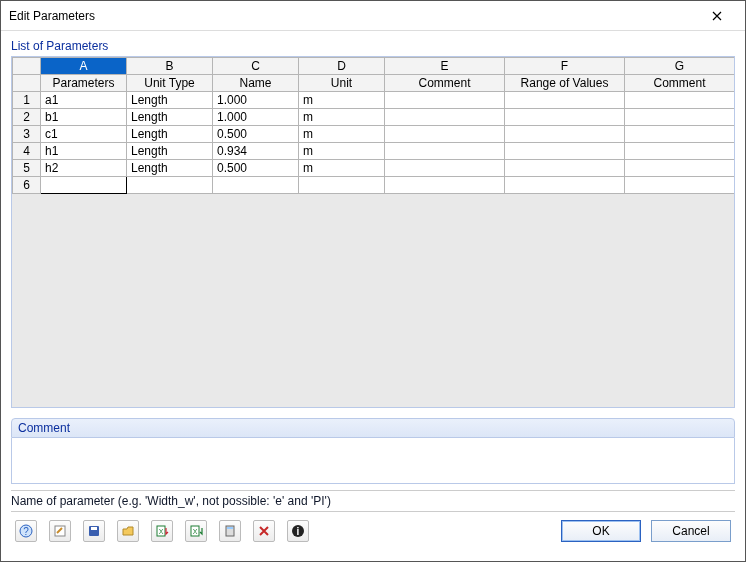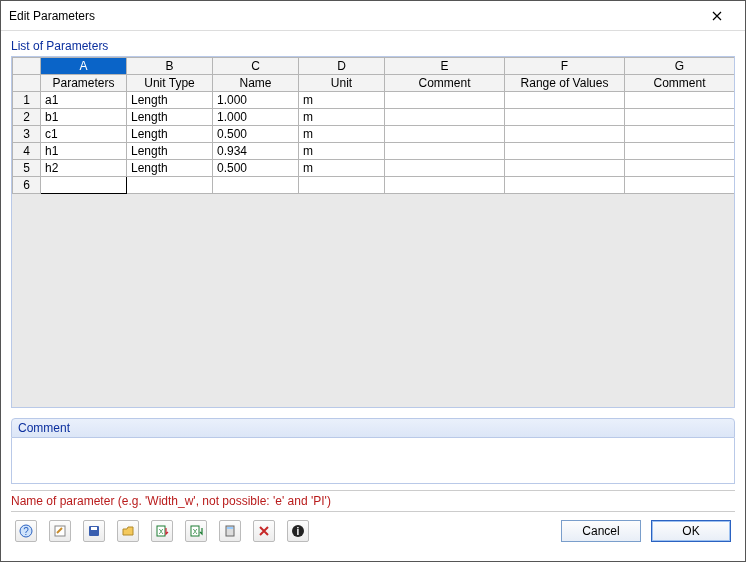--- a/index.html
+++ b/index.html
@@ -16,21 +16,21 @@
   table.grid { border-collapse: collapse; width: 100%; table-layout: fixed;}
   table.grid th, table.grid td { border: 1px solid #b5b5b5; font-size: 12px; padding: 1px 4px; height: 15px; background: #fff;}
   table.grid th { background: #f3f3f3; font-weight: normal; text-align:center;}
   table.grid .rowhdr { background:#f3f3f3; text-align:center; width:28px;}
   table.grid th.colA.sel { background:#0a64c8; color:#fff;}
   .corner { background:#f3f3f3;}
   td.num { text-align:left; padding-right:6px;}
   td.editing { border:1.5px solid #000 !important; }
   .comment-box { margin-top:10px;}
   .comment-area { height:46px; border:1px solid #b9c9e8; border-top:none; background:#fff;}
-  .hint { margin-top:6px; color:#b91c1c; font-size:12px; padding:3px 0; border-top:1px solid #ccc; border-bottom:1px solid #ccc;}
+  .hint { margin-top:6px; color:#0f172a; font-size:12px; padding:3px 0; border-top:1px solid #ccc; border-bottom:1px solid #ccc;}
   .bottombar { display:flex; align-items:center; justify-content:space-between; padding:8px 4px 4px 4px;}
   .toolbar { display:flex; gap:12px; align-items:center;}
   .tool { width:22px; height:22px; border:1px solid #bbb; border-radius:2px; display:flex; align-items:center; justify-content:center; background:linear-gradient(#fdfdfd,#ececec);}
   .btns { display:flex; gap:10px;}
   .btn { width:80px; height:22px; border:1px solid #7a9ecb; background:linear-gradient(#fdfdfd,#e8eef7); font-size:12px; display:flex; align-items:center; justify-content:center;}
   .btn.default { border:1px solid #2b62c1; box-shadow:0 0 0 1px #9cc0f0 inset;}
   col.cA{width:86px} col.cB{width:86px} col.cC{width:86px} col.cD{width:86px}
   col.cE{width:120px} col.cF{width:120px} col.cG{width:110px} col.cR{width:28px}
 </style>
 </head>
@@ -205,18 +205,18 @@
             </svg>
           </div>
         <div class="tool">
             <svg width="14" height="14">
               <circle cx="7" cy="7" r="6" fill="#222"></circle>
               <text x="7" y="11" text-anchor="middle" font-size="10" font-weight="bold" fill="#fff">i</text>
             </svg>
           </div>
       </div>
       <div class="btns">
+        <div class="btn default">OK</div>
         <div class="btn">Cancel</div>
-        <div class="btn default">OK</div>
       </div>
     </div>
   </div>
 </div>
 
 </body></html>

